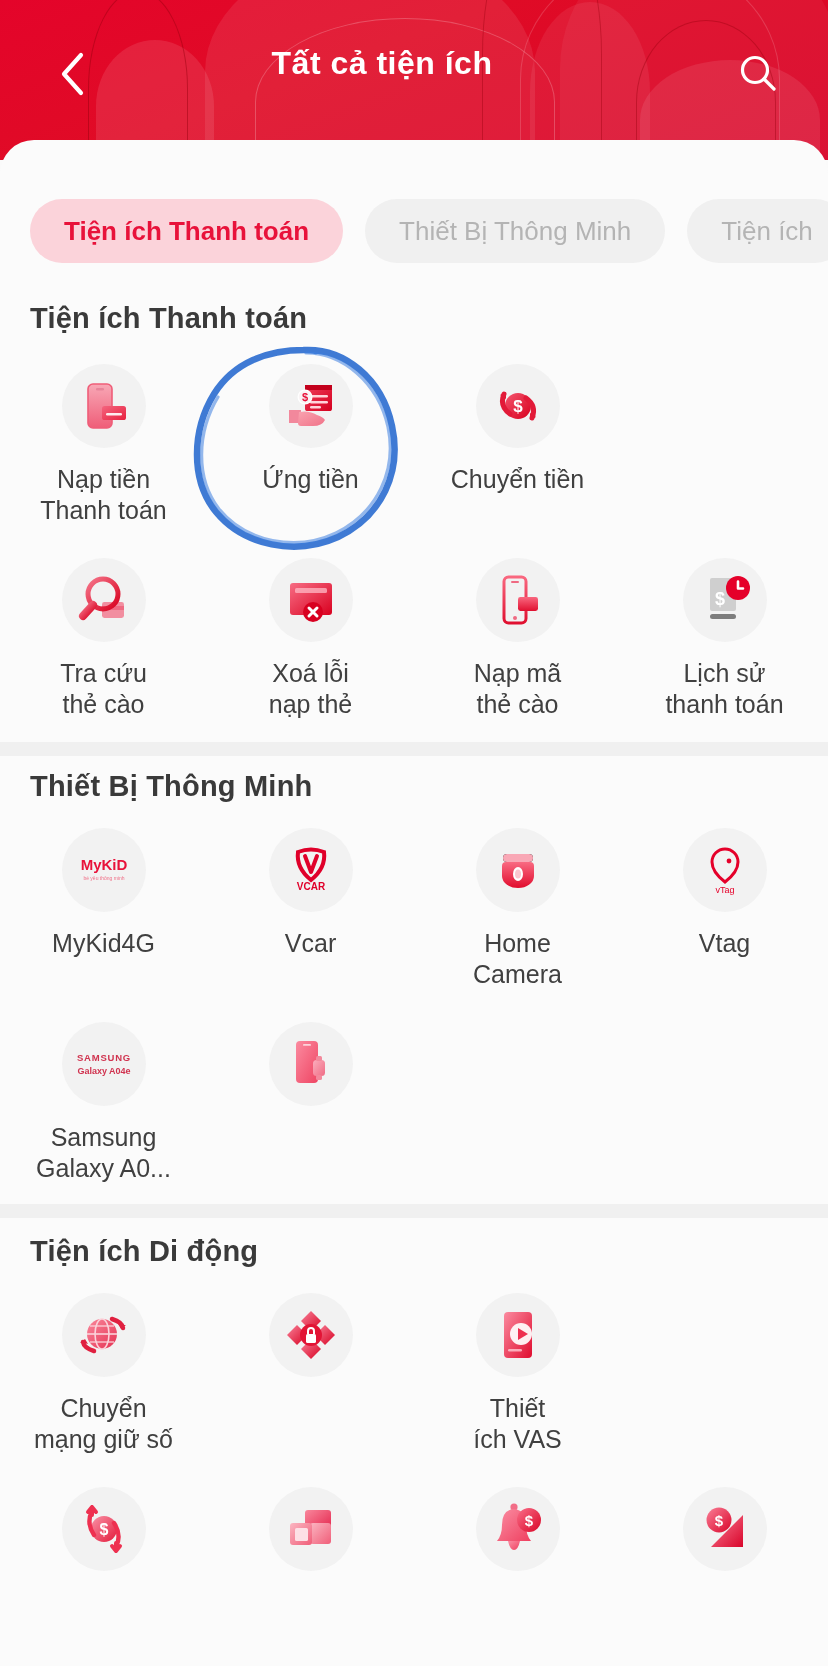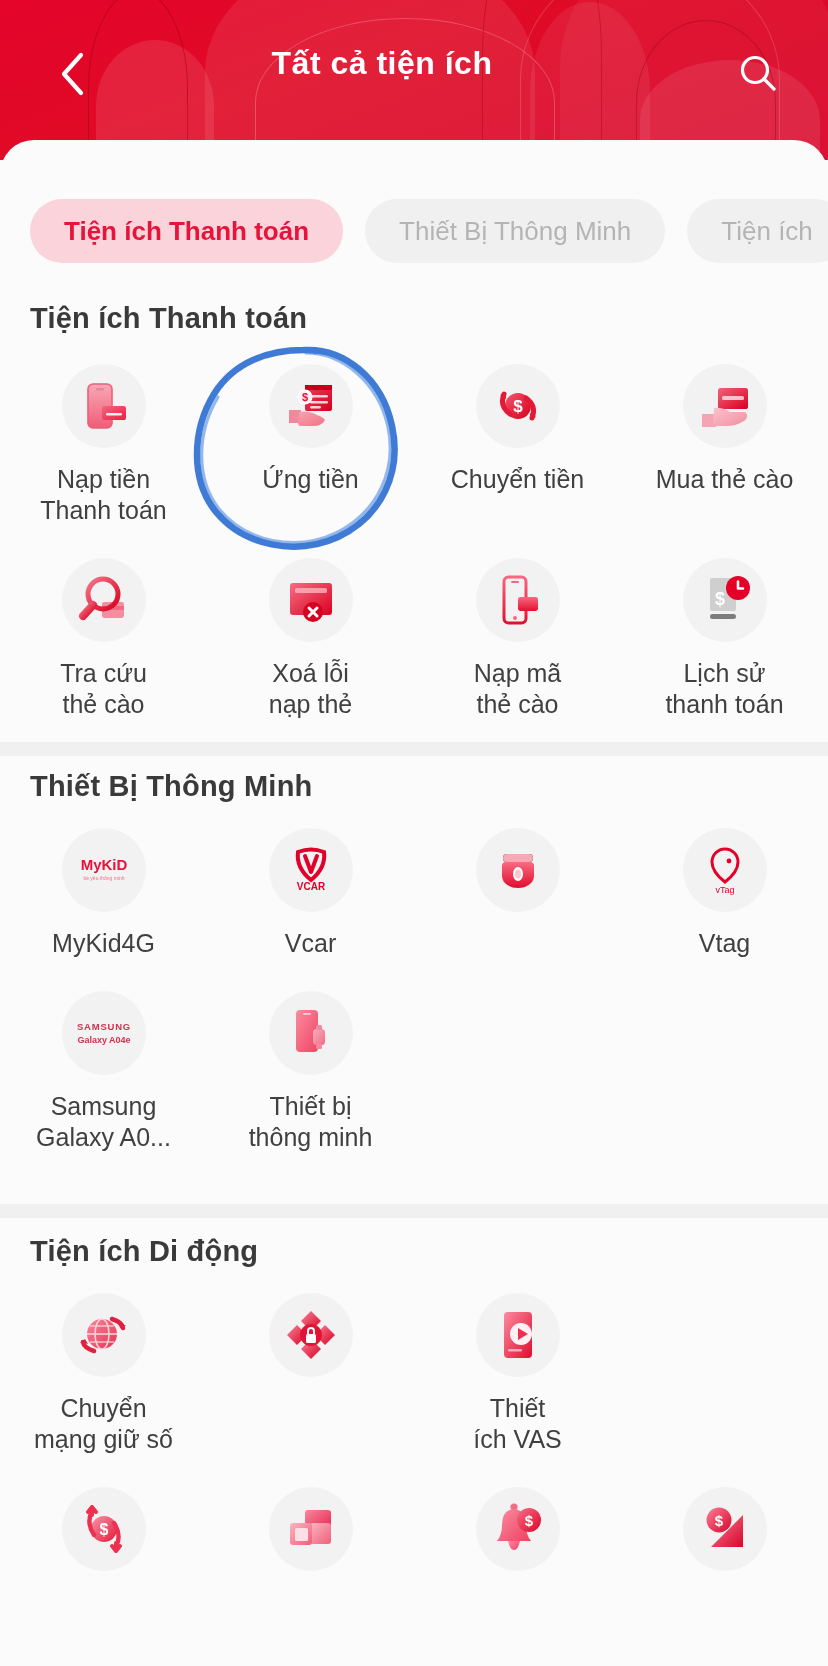--- a/index.html
+++ b/index.html
@@ -262,41 +262,20 @@
                 <path d="M16 14 l-6 3 l6 4 z" fill="#e21a38"></path>
                 <path d="M14 16 q-5 12 6 20" stroke="#e21a38" stroke-width="5" fill="none" stroke-linecap="round"></path>
                 <path d="M40 42 l6 -3 l-6 -4 z" fill="#e21a38"></path>
                 <path d="M42 40 q5 -12 -6 -20" stroke="#e21a38" stroke-width="5" fill="none" stroke-linecap="round"></path>
                 <text x="28" y="34" font-size="17" font-weight="bold" fill="#ffffff" text-anchor="middle" font-family="'Liberation Sans',sans-serif">$</text>
               </svg>
             </div>
             <div class="cell-label">Chuyển tiền</div>
           </div>
 
-          <div class="cell">
-            <div class="icon-wrap">
-              <svg width="56" height="56" viewBox="0 0 56 56">
-                <defs>
-                    <linearGradient id="g4" x1="0" y1="0" x2="1" y2="1">
-                  <stop offset="0" stop-color="#f4637b"></stop>
-                      <stop offset="1" stop-color="#d6001f"></stop>
-                    </linearGradient>
-                  <linearGradient id="g4b" x1="0" y1="0" x2="1" y2="1">
-                  <stop offset="0" stop-color="#fbc3cd"></stop>
-                      <stop offset="1" stop-color="#f18ea0"></stop>
-                    </linearGradient>
-                  </defs>
-                <rect x="21" y="10" width="30" height="21" rx="2.6" fill="url(#g4)"></rect>
-                <rect x="25" y="18" width="22" height="4" rx="1.6" fill="#ffdde3" opacity="0.85"></rect>
-                <path d="M5 36 h14 v13 H5 z" fill="#f4a4b4"></path>
-                <path d="M17 30 q8 -1 16 4 l14 0 q3 0 3 4 q0 4 -5 6 q-6 4 -16 4 H19 q-3 0 -3 -3 z" fill="url(#g4b)"></path>
-              </svg>
-            </div>
-            <div class="cell-label">Mua thẻ cào</div>
-          </div>
         </div>
 
         <div class="row" style="margin-top:32px;">
 
           <div class="cell">
             <div class="icon-wrap">
               <svg width="56" height="56" viewBox="0 0 56 56">
                 <defs>
                     <linearGradient id="g5" x1="0" y1="0" x2="1" y2="1">
                   <stop offset="0" stop-color="#f5758a"></stop>
@@ -406,20 +385,22 @@
                       <stop offset="1" stop-color="#e10c2d"></stop>
                     </linearGradient>
                   </defs>
                 <rect x="11" y="10" width="30" height="8" rx="4" fill="#f4soft"></rect>
                 <rect x="11" y="10" width="30" height="8" rx="4" fill="#f9a8b6"></rect>
                 <path d="M14 18 h24 a4 4 0 0 1 4 4 v10 a16 12 0 0 1 -32 0 v-10 a4 4 0 0 1 4 -4 z" fill="url(#g8)"></path>
                 <ellipse cx="26" cy="30" rx="5" ry="7" fill="#ffffff"></ellipse>
                 <ellipse cx="26" cy="30" rx="3" ry="4.6" fill="#fbc6cf"></ellipse>
               </svg>
             </div>
+            <div class="cell-label">Home
+Camera</div>
           </div>
 
           <div class="cell">
             <div class="icon-wrap">
               <svg width="52" height="52" viewBox="0 0 52 52">
                 <path d="M26 5 a13 13 0 0 1 13 13 q0 10 -13 20 q-13 -10 -13 -20 a13 13 0 0 1 13 -13 z" fill="none" stroke="#e5002a" stroke-width="3"></path>
                 <circle cx="30" cy="17" r="2.4" fill="#e5002a"></circle>
                 <text x="26" y="49" font-size="9" fill="#e5002a" text-anchor="middle" font-family="'Liberation Sans',sans-serif">vTag</text>
               </svg>
             </div>
@@ -453,22 +434,20 @@
                       <stop offset="1" stop-color="#f06c85"></stop>
                     </linearGradient>
                   </defs>
                 <rect x="13" y="5" width="22" height="42" rx="4" fill="url(#g9)"></rect>
                 <rect x="20" y="8" width="8" height="1.8" rx="0.9" fill="#fdd3db"></rect>
                 <rect x="30" y="24" width="12" height="16" rx="3.5" fill="url(#g9b)"></rect>
                 <rect x="33" y="20" width="6" height="5" rx="1.6" fill="#f3899c"></rect>
                 <rect x="33" y="39" width="6" height="5" rx="1.6" fill="#f3899c"></rect>
               </svg>
             </div>
-            <div class="cell-label">Thiết bị
-thông minh</div>
           </div>
 
           <div class="cell"></div>
           <div class="cell"></div>
         </div>
       </div>
 
       <div class="divider" style="top:434px;"></div>
     </div>
 

